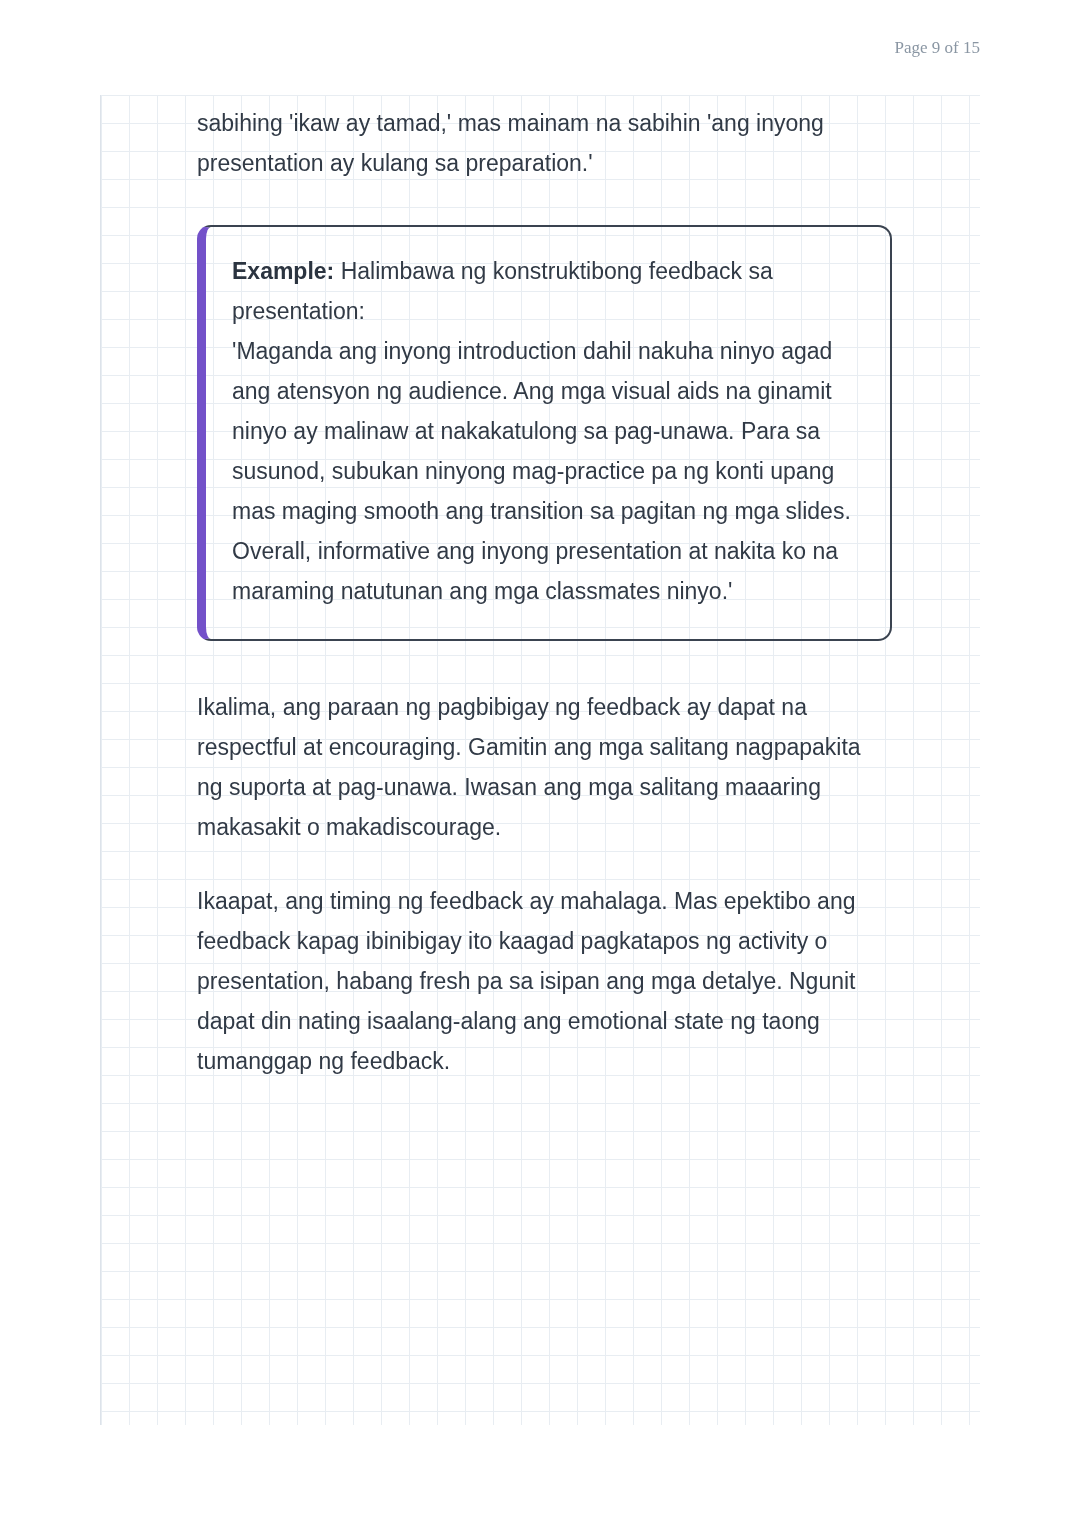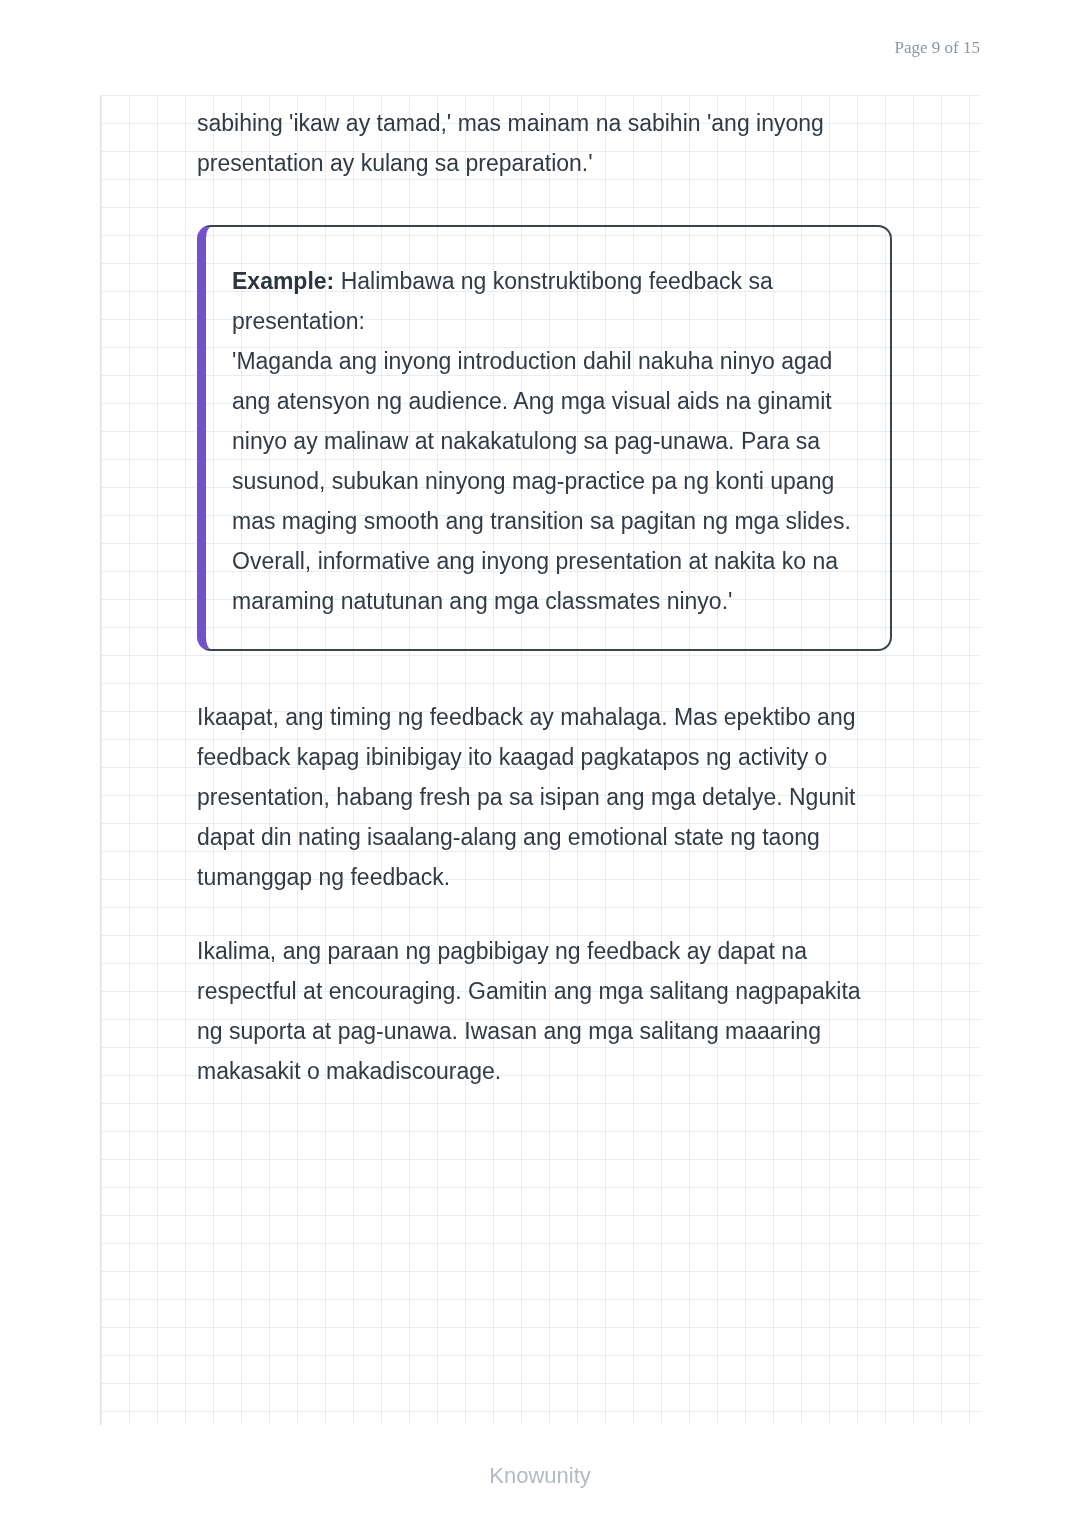--- a/index.html
+++ b/index.html
@@ -59,21 +59,21 @@
     margin-bottom: 14px;
   }
 
   .example-box {
     position: relative;
     margin-top: 42px;
     margin-bottom: 46px;
     border: 2px solid #3a4350;
     border-left: 9px solid #7351c9;
     border-radius: 14px;
-    padding: 34px 34px 28px 26px;
+    padding: 24px 34px 28px 26px;
   }
 
   .example-box .box-title {
     margin-bottom: 0;
   }
 
   .example-box b {
     font-weight: bold;
     color: #2b3440;
   }
@@ -104,21 +104,20 @@
 
   <div class="content">
 
     <p class="para">sabihing 'ikaw ay tamad,' mas mainam na sabihin 'ang inyong presentation ay kulang sa preparation.'</p>
 
     <div class="example-box">
       <p class="box-title"><b>Example:</b><span> Halimbawa ng konstruktibong feedback sa presentation:</span></p>
       <p>'Maganda ang inyong introduction dahil nakuha ninyo agad ang atensyon ng audience. Ang mga visual aids na ginamit ninyo ay malinaw at nakakatulong sa pag-unawa. Para sa susunod, subukan ninyong mag-practice pa ng konti upang mas maging smooth ang transition sa pagitan ng mga slides. Overall, informative ang inyong presentation at nakita ko na maraming natutunan ang mga classmates ninyo.'</p>
     </div>
 
+    <p class="body-paragraph">Ikalima, ang paraan ng pagbibigay ng feedback ay dapat na respectful at encouraging. Gamitin ang mga salitang nagpapakita ng suporta at pag-unawa. Iwasan ang mga salitang maaaring makasakit o makadiscourage.</p>
+
     <p class="body-paragraph">Ikaapat, ang timing ng feedback ay mahalaga. Mas epektibo ang feedback kapag ibinibigay ito kaagad pagkatapos ng activity o presentation, habang fresh pa sa isipan ang mga detalye. Ngunit dapat din nating isaalang-alang ang emotional state ng taong tumanggap ng feedback.</p>
-
-    <p class="body-paragraph">Ikalima, ang paraan ng pagbibigay ng feedback ay dapat na respectful at encouraging. Gamitin ang mga salitang nagpapakita ng suporta at pag-unawa. Iwasan ang mga salitang maaaring makasakit o makadiscourage.</p>
 
   </div>
 
-  <div class="footer-brand">Knowunity</div>
 
 </div>
 
 </body></html>

